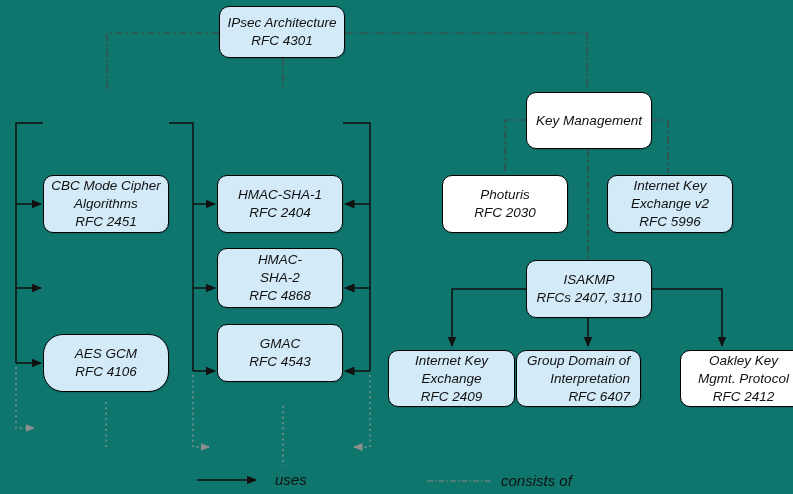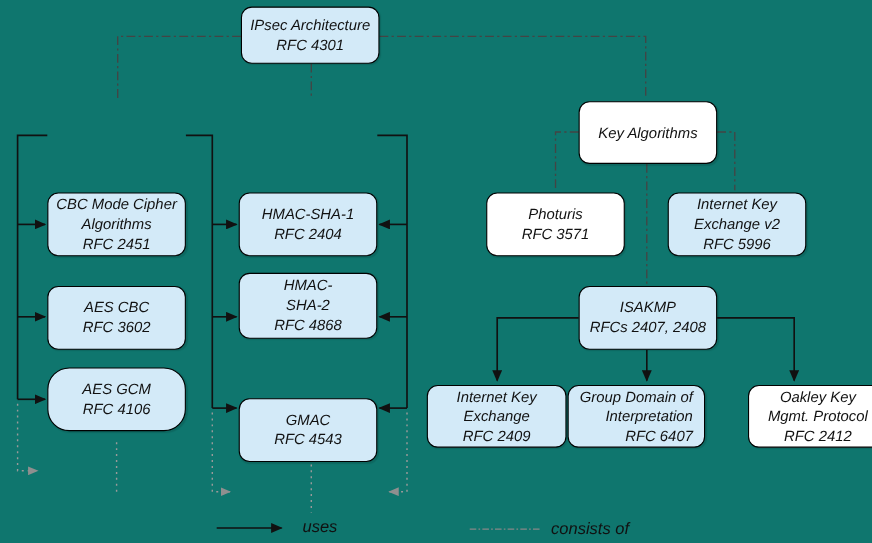--- a/index.html
+++ b/index.html
@@ -101,39 +101,37 @@
     <g stroke="#888888" stroke-width="1.1" fill="none" stroke-dasharray="6 2 1.5 2">
       <path d="M427,481 L492,481"></path>
     </g>
   </svg>
 
   <div class="node blue" style="left:219px; top:6px;   width:126px; height:52px;">IPsec Architecture
 RFC 4301</div>
   <div class="node blue" style="left:43px;  top:175px; width:126px; height:58px;">CBC Mode Cipher
 Algorithms
 RFC 2451</div>
-  <div class="node blue" style="left:43px;  top:260px; width:126px; height:58px;">AES CBC
-RFC 3602</div>
   <div class="node blue" style="left:43px;  top:334px; width:126px; height:58px;border-radius:20px;">AES GCM
 RFC 4106</div>
   <div class="node blue" style="left:217px; top:175px; width:126px; height:58px;">HMAC-SHA-1
 RFC 2404</div>
   <div class="node blue" style="left:217px; top:248px; width:126px; height:60px;">HMAC-
 SHA-2
 RFC 4868</div>
-  <div class="node blue" style="left:217px; top:362px; width:126px; height:58px;text-align:center;">GMAC
+  <div class="node blue" style="left:217px; top:324px; width:126px; height:58px;text-align:center;">GMAC
 RFC 4543</div>
-  <div class="node white" style="left:526px; top:92px;  width:126px; height:57px;">Key Algorithms</div>
+  <div class="node white" style="left:526px; top:92px;  width:126px; height:57px;">Key Management</div>
   <div class="node white" style="left:442px; top:175px; width:126px; height:58px;">Photuris
-RFC 3571</div>
+RFC 2030</div>
   <div class="node blue" style="left:607px; top:175px; width:126px; height:58px;">Internet Key
 Exchange v2
 RFC 5996</div>
   <div class="node blue" style="left:526px; top:260px; width:126px; height:58px;">ISAKMP
-RFCs 2407, 2408</div>
+RFCs 2407, 3110</div>
   <div class="node blue" style="left:388px; top:350px; width:127px; height:57px;">Internet Key
 Exchange
 RFC 2409</div>
   <div class="node blue" style="left:516px; top:350px; width:125px; height:57px;text-align:right;">Group Domain of
 Interpretation
 RFC 6407</div>
   <div class="node white" style="left:660px; top:350px; width:127px; height:57px;margin-left:20px;">Oakley Key
 Mgmt. Protocol
 RFC 2412</div>
 

